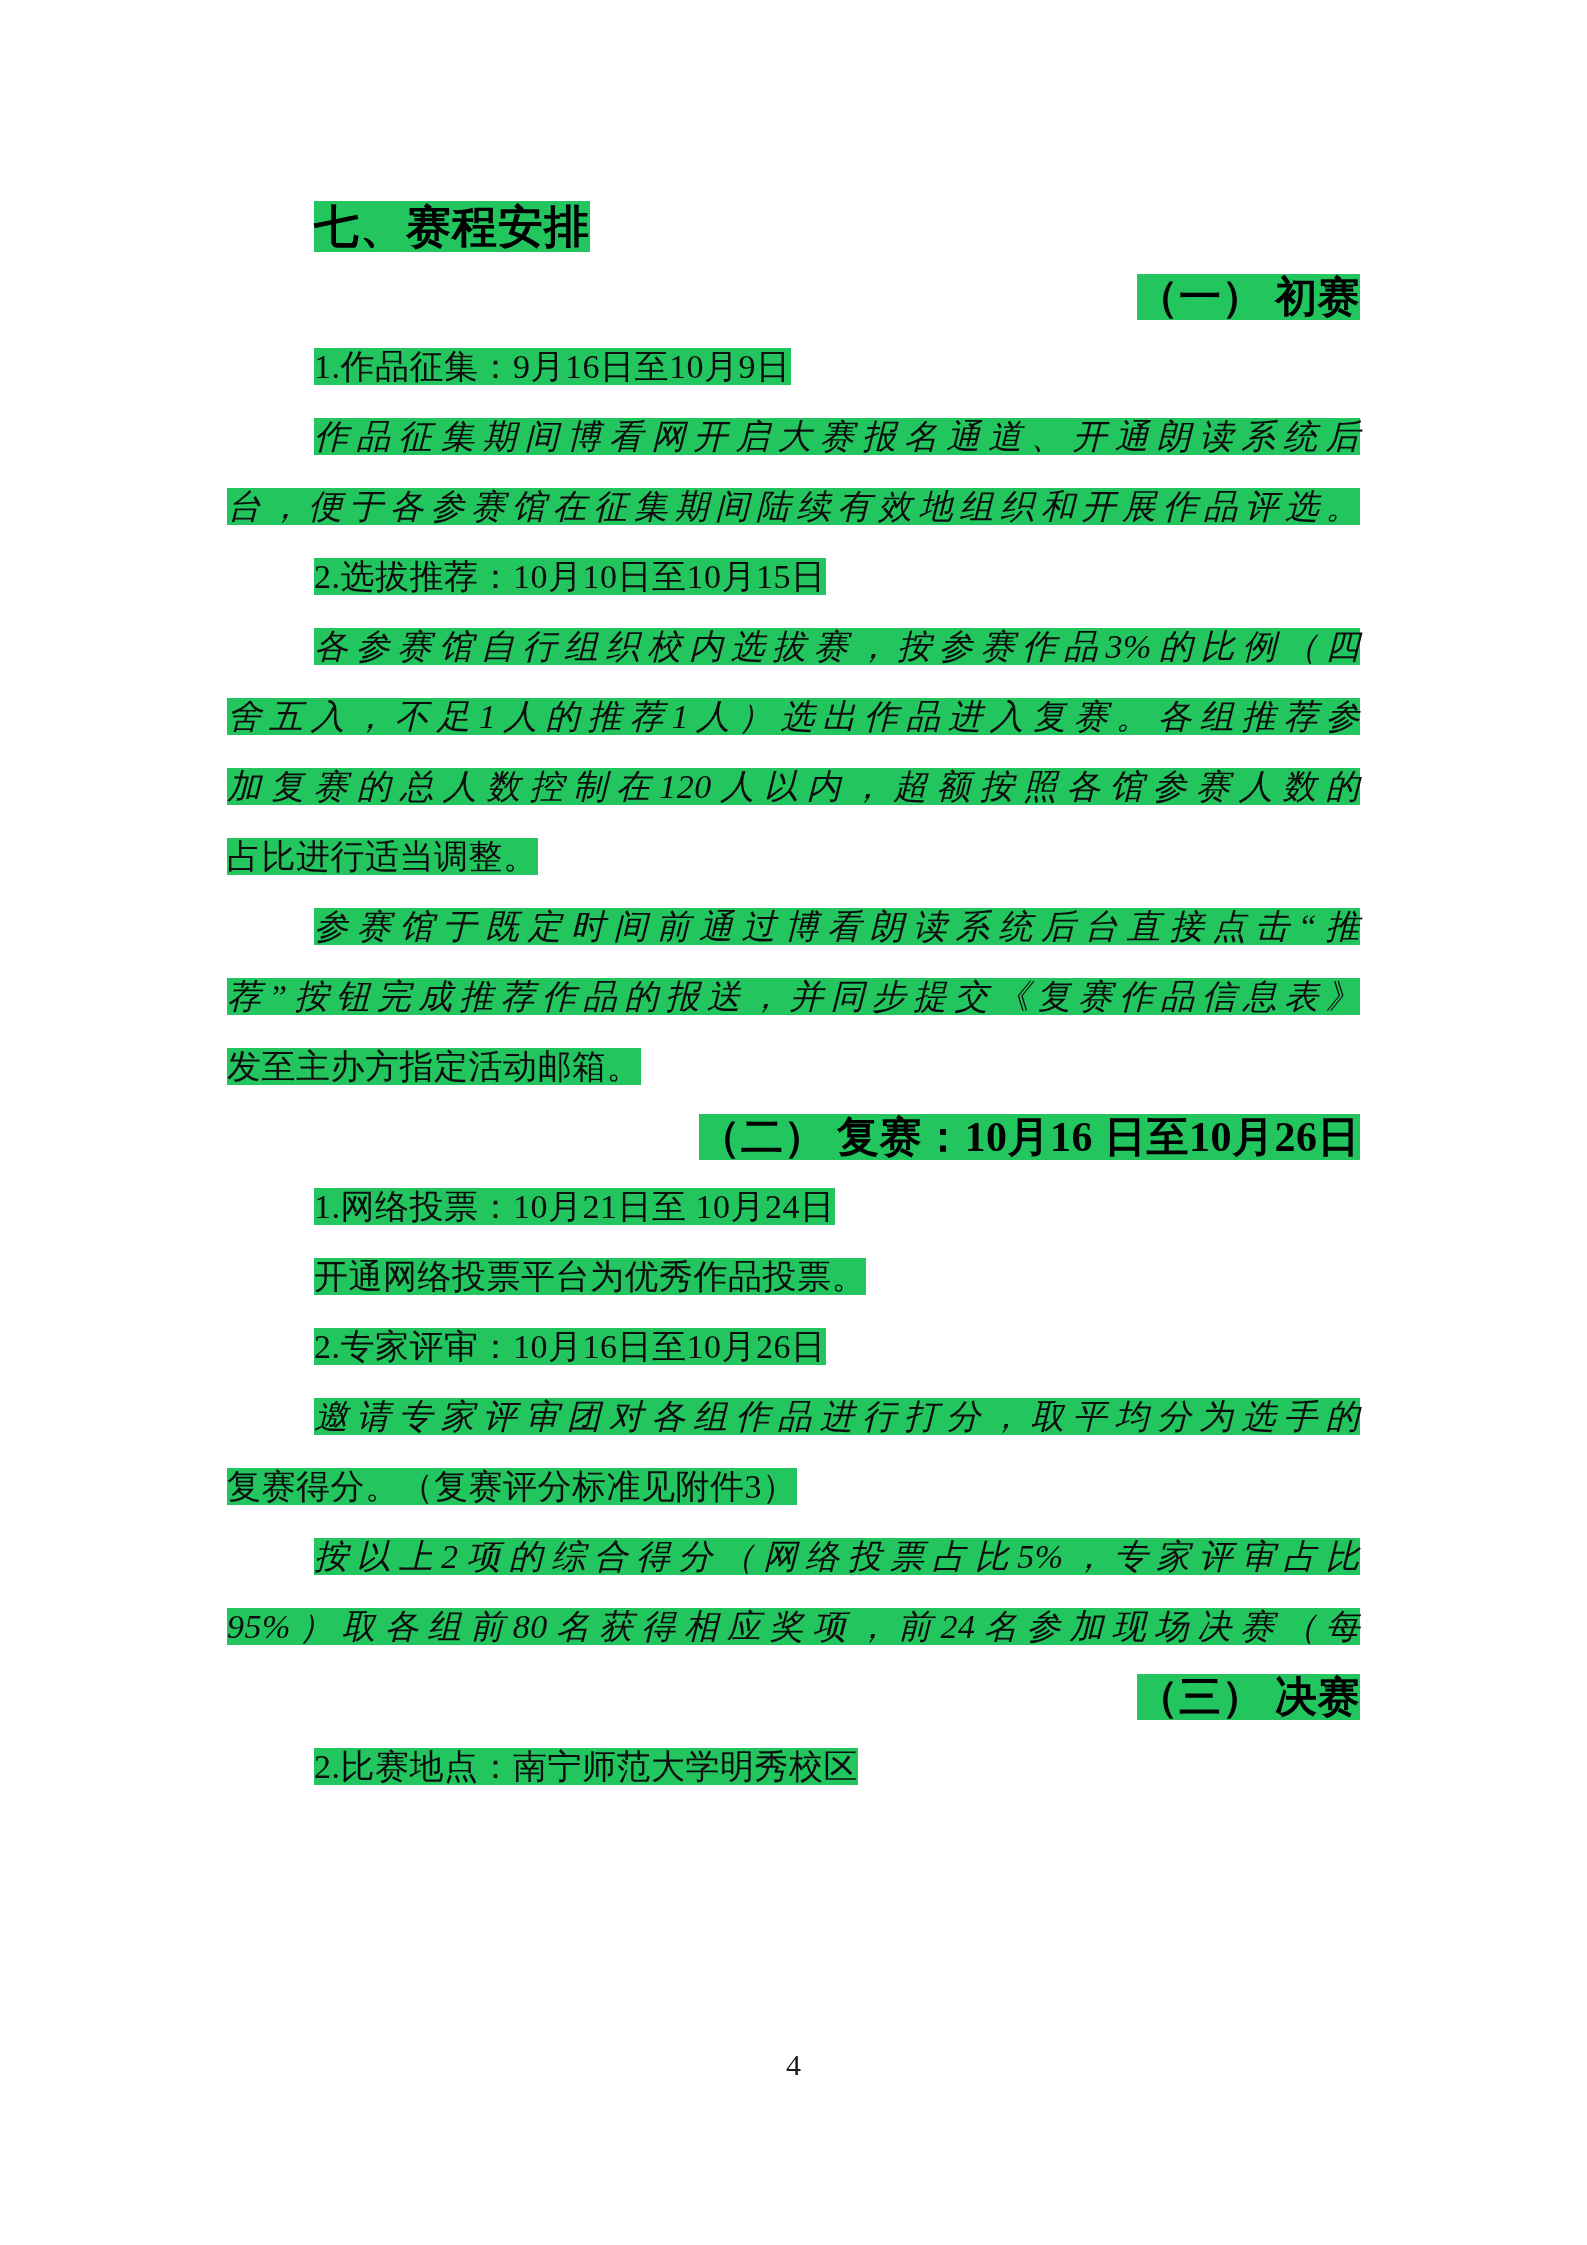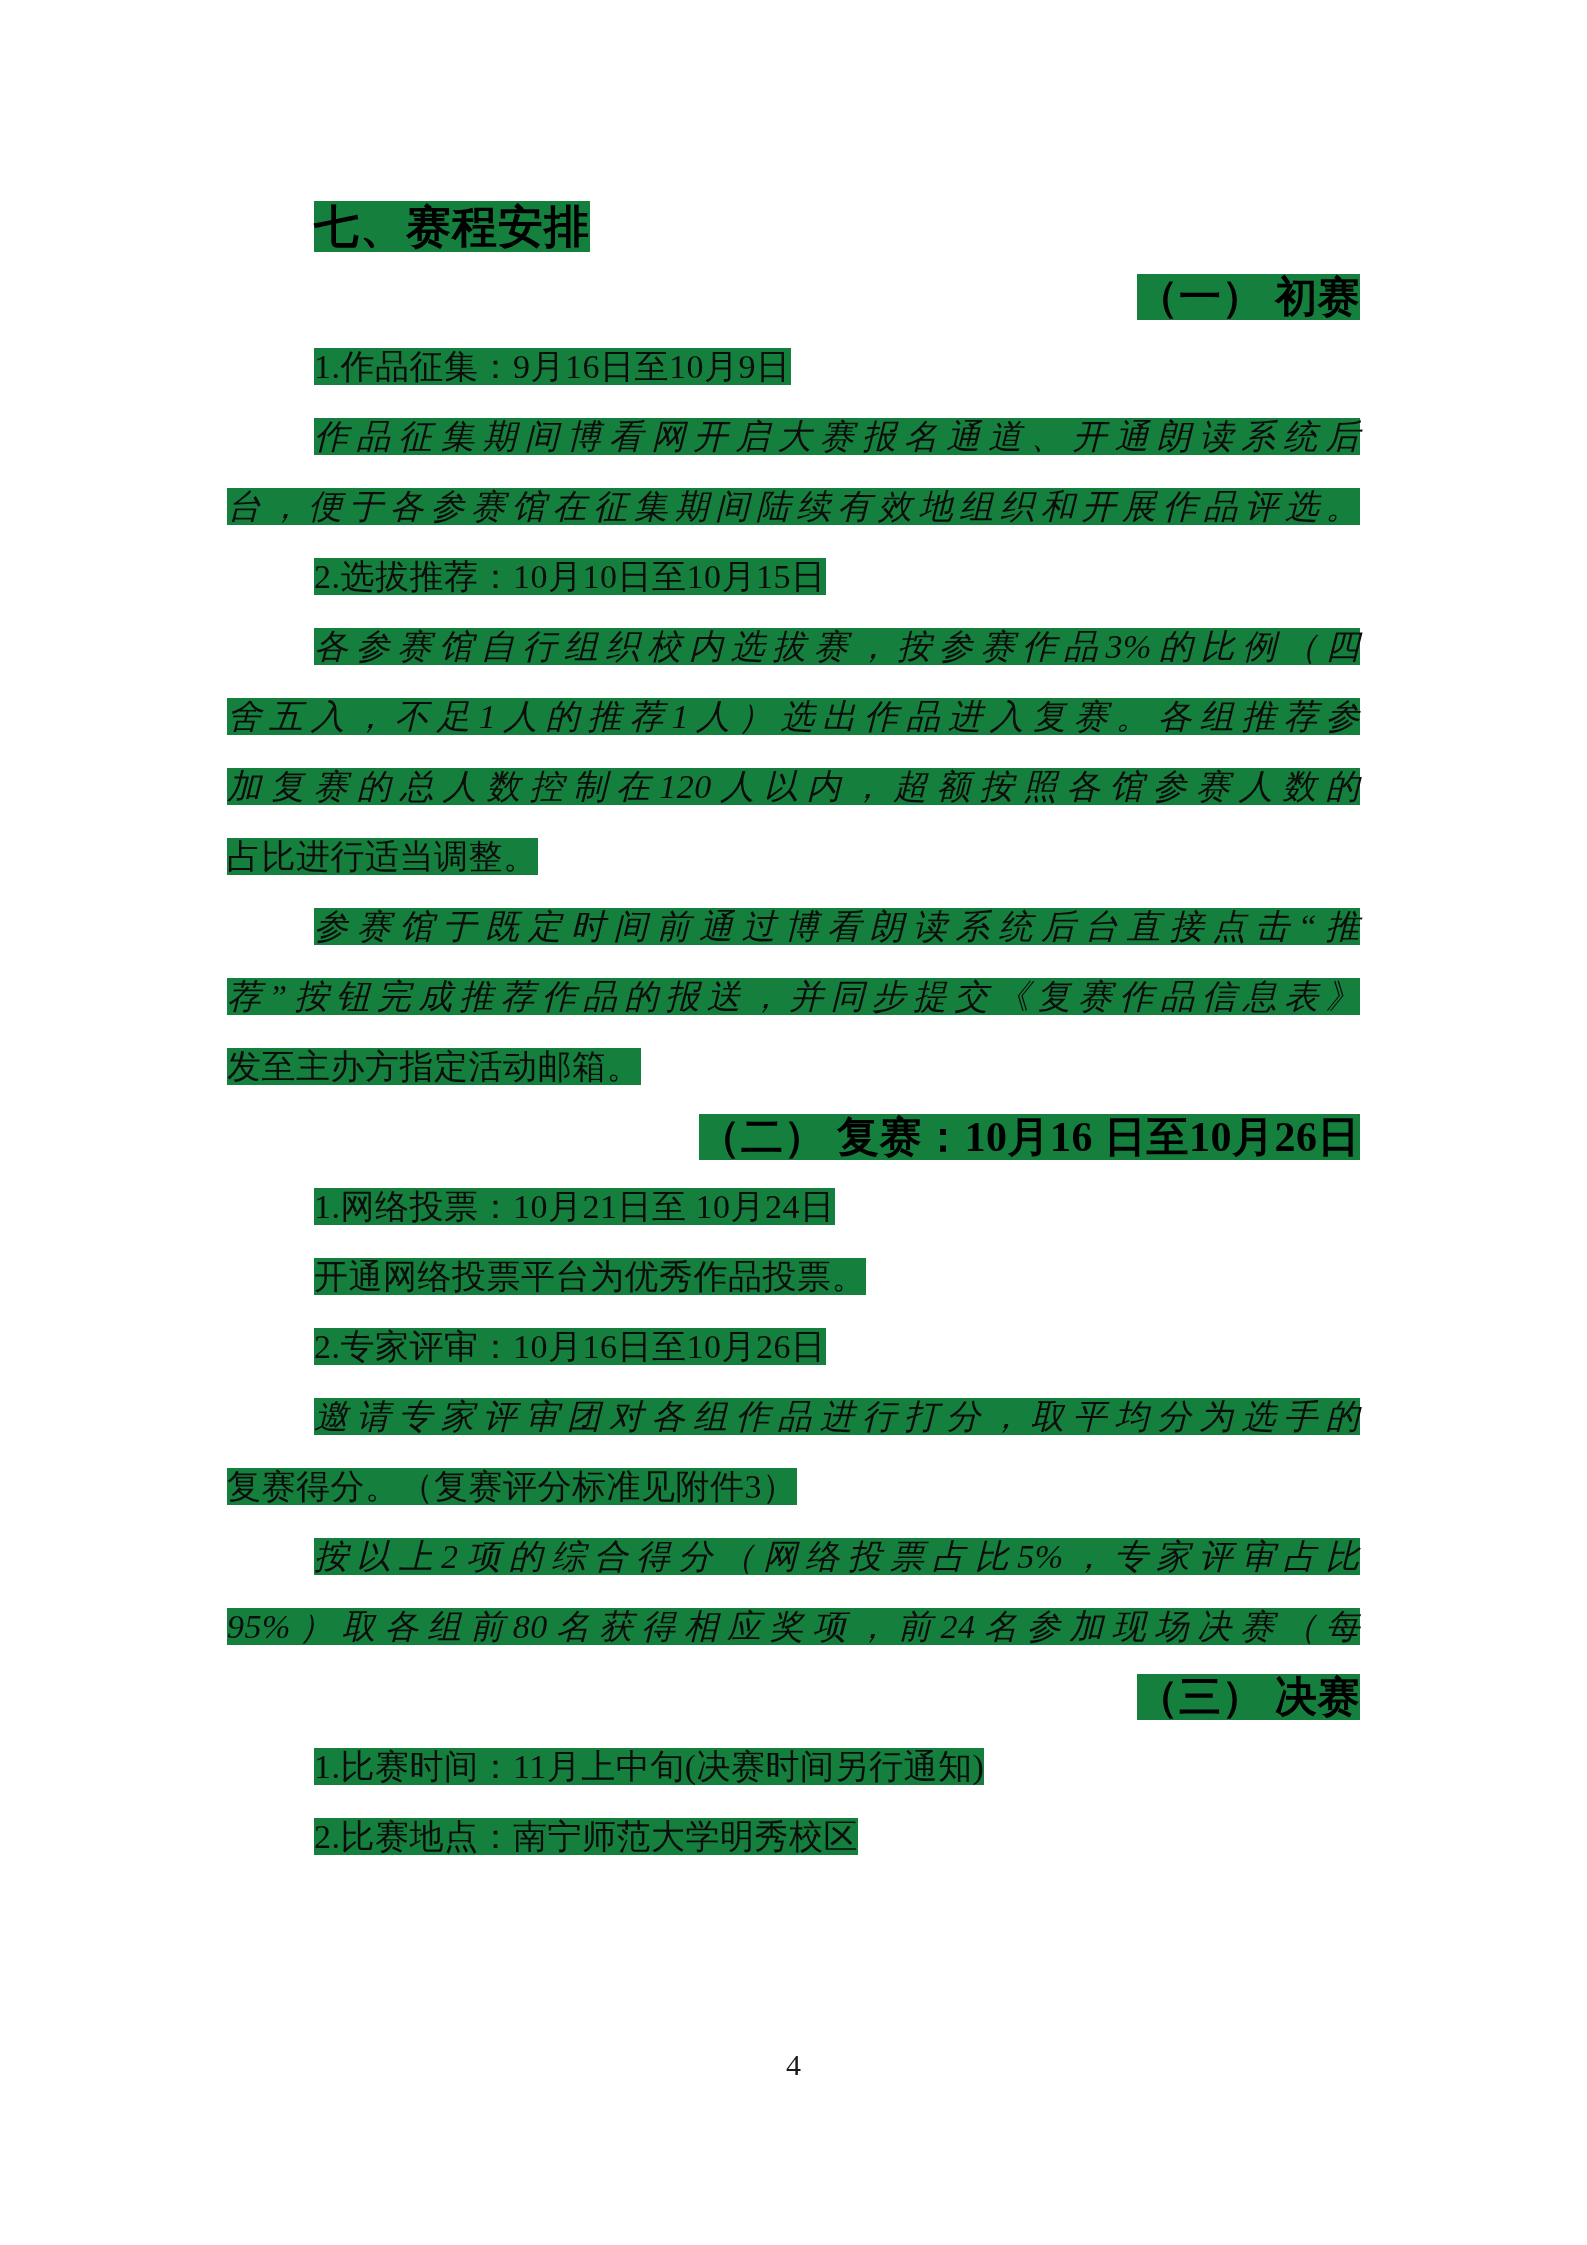--- a/index.html
+++ b/index.html
@@ -24,21 +24,21 @@
   }
   .ln {
     height: 70px;
     line-height: 70px;
     font-size: 34px;
     white-space: nowrap;
     letter-spacing: 0.5px;
     color: #0d0d0d;
   }
   .ln > span {
-    background: #15803d;
+    background: #22c55e;
     margin-top: 25px;
   }
   
   .i2 {
     padding-left: 87px;
   }
   
   .full {
     text-align: justify;
     text-align-last: justify;
@@ -90,20 +90,19 @@
     <div class="ln"><span>发至主办方指定活动邮箱。</span></div>
     <div class="ln sec i2"><span>（二） 复赛：10月16 日至10月26日</span></div>
     <div class="ln i2"><span>1.网络投票：10月21日至 10月24日</span></div>
     <div class="ln i2"><span>开通网络投票平台为优秀作品投票。</span></div>
     <div class="ln i2"><span>2.专家评审：10月16日至10月26日</span></div>
     <div class="ln i2 full"><span>邀请专家评审团对各组作品进行打分，取平均分为选手的</span></div>
     <div class="ln"><span>复赛得分。（复赛评分标准见附件3）</span></div>
     <div class="ln i2 full"><span>按以上2项的综合得分（网络投票占比5%，专家评审占比</span></div>
     <div class="ln full"><span>95%）取各组前80名获得相应奖项，前24名参加现场决赛（每</span></div>
     <div class="ln sec i2"><span>（三） 决赛</span></div>
-    <div class="ln i2"><span>1.比赛时间：11月上中旬(决赛时间另行通知)</span></div>
     <div class="ln i2"><span>2.比赛地点：南宁师范大学明秀校区</span></div>
   </div>
 
   <div class="page-number">
     <span>4</span>
   </div>
 </div>
 
 </body></html>

